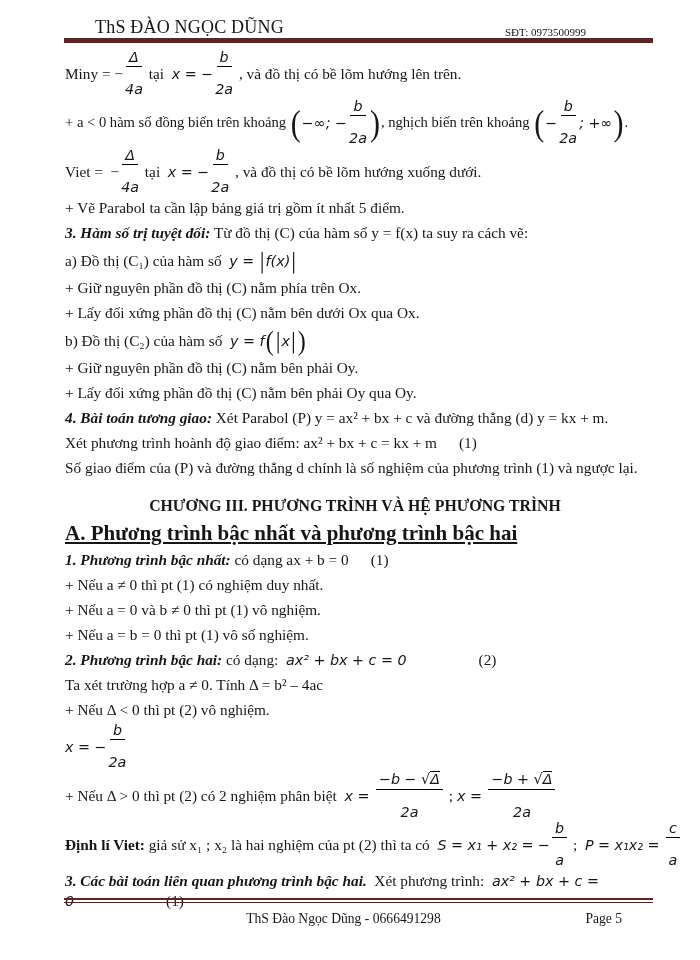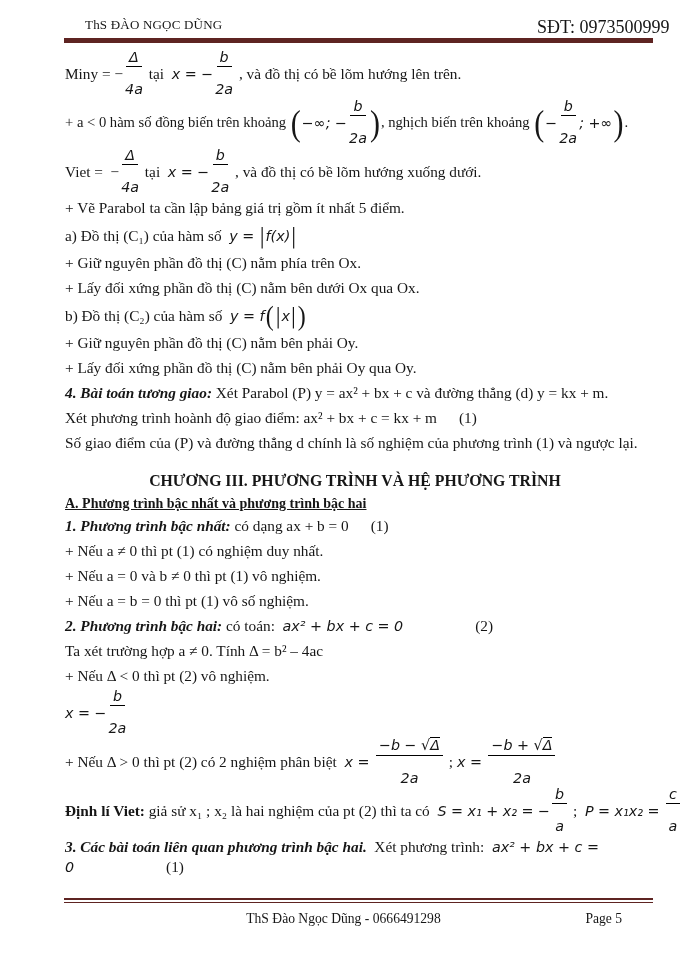--- a/index.html
+++ b/index.html
@@ -1,21 +1,21 @@
 <!DOCTYPE html>
 <html><head>
 <meta charset="utf-8">
 <style>
   html,body{margin:0;padding:0;}
   body{width:700px;height:960px;background:#ffffff;color:#161616;
        font-family:"Liberation Serif",serif;position:relative;overflow:hidden;}
   .page{position:absolute;inset:0;}
   
-  .hdr-author{position:absolute;top:17px;left:85px;font-size:13px;letter-spacing:.2px;}
-  .hdr-phone{position:absolute;top:17px;left:505px;font-size:18px;margin-left:32px;}
+  .hdr-author{position:absolute;top:17px;left:95px;font-size:18px;letter-spacing:.2px;}
+  .hdr-phone{position:absolute;top:26px;left:505px;font-size:11px;}
   .hdr-rule{position:absolute;top:38px;left:64px;right:47px;height:5px;background:#5e2422;}
   
   .content{position:absolute;top:50px;left:65px;width:580px;}
   p.t{margin:0;padding:2.5px 0;font-size:15.3px;line-height:20px;}
   p.t span{white-space:pre-wrap;}
   .fx{display:flex;align-items:center;min-height:44px;font-size:15.3px;}
   .fx span{white-space:pre;}
   .fx.short{min-height:30px;}
   .fx.tall{min-height:50px;}
   .tight{font-size:14.6px;}
@@ -26,21 +26,21 @@
         font-family:"DejaVu Sans","Liberation Sans",sans-serif;font-style:italic;
         font-size:14.3px;line-height:1.08;margin:0 2px;}
   .frac .fn{border-bottom:1.4px solid #000;padding:0 3px 1px;display:inline-flex;align-items:baseline;}
   .frac .fd{padding-top:15px;}
   .rad{border-top:1.3px solid #000;}
   .rsign{font-style:normal;}
   .bp{font-family:"Liberation Serif",serif;font-style:normal;font-size:30px;line-height:1;
       transform:scaleY(1.18);margin:0 1px;font-weight:400;}
   .vbar{display:inline-block;transform:scaleY(1.45);font-style:normal;margin:0 1px;}
   .h-chapter{margin:16px 0 4px;text-align:center;font-weight:bold;font-size:15.8px;}
-  .h-sectionA{margin:0;padding:2px 0;font-weight:bold;font-size:14px;text-decoration:underline;}
+  .h-sectionA{margin:0;padding:2px 0;font-weight:bold;font-size:21px;text-decoration:underline;}
   .eqnum{margin-left:22px;}
   .eqnum-wide{margin-left:72px;}
   .eqnum-xwide{margin-left:92px;}
   
   .ftr-rule{position:absolute;left:64px;right:47px;bottom:57px;height:2px;
             border-top:2.5px solid #5e2422;border-bottom:1px solid #5e2422;}
   .ftr-center{position:absolute;bottom:33px;left:64px;right:77px;text-align:center;font-size:13.6px;}
   .ftr-page{position:absolute;bottom:33px;right:78px;font-size:13.6px;}
 </style>
 </head>
@@ -100,20 +100,23 @@
       <span class="m">x = −</span>
       <span class="frac">
         <span class="fn">b</span>
         <span class="fd">2a</span>
       </span>
       <span> , và đồ thị có bề lõm hướng xuống dưới.</span>
     </div>
 
     <p class="t"><span>+ Vẽ Parabol ta cần lập bảng giá trị gồm ít nhất 5 điểm.</span></p>
 
+    <p class="t">
+      <span class="bi">3. Hàm số trị tuyệt đối:</span><span> Từ đồ thị (C) của hàm số y = f(x) ta suy ra cách vẽ:</span>
+    </p>
 
     <div class="fx short">
       <span>a) Đồ thị (C₁) của hàm số  </span>
       <span class="m">y = </span>
       <span class="m vbar">|</span>
       <span class="m">f(x)</span>
       <span class="m vbar">|</span>
     </div>
 
     <p class="t"><span>+ Giữ nguyên phần đồ thị (C) nằm phía trên Ox.</span></p>
@@ -147,21 +150,21 @@
 
     <p class="t">
       <span class="bi">1. Phương trình bậc nhất:</span><span> có dạng ax + b = 0</span><span class="eqnum">(1)</span>
     </p>
 
     <p class="t"><span>+ Nếu a ≠ 0 thì pt (1) có nghiệm duy nhất.</span></p>
     <p class="t"><span>+ Nếu a = 0 và b ≠ 0 thì pt (1) vô nghiệm.</span></p>
     <p class="t"><span>+ Nếu a = b = 0 thì pt (1) vô số nghiệm.</span></p>
 
     <p class="t">
-      <span class="bi">2. Phương trình bậc hai:</span><span> có toán:  </span><span class="m">ax² + bx + c = 0</span><span class="eqnum-wide">(2)</span>
+      <span class="bi">2. Phương trình bậc hai:</span><span> có dạng:  </span><span class="m">ax² + bx + c = 0</span><span class="eqnum-wide">(2)</span>
     </p>
 
     <p class="t"><span>Ta xét trường hợp a ≠ 0. Tính Δ = b² – 4ac</span></p>
     <p class="t"><span>+ Nếu Δ &lt; 0 thì pt (2) vô nghiệm.</span></p>
 
     <div class="fx">
       <span class="m">x = −</span>
       <span class="frac">
         <span class="fn">b</span>
         <span class="fd">2a</span>

